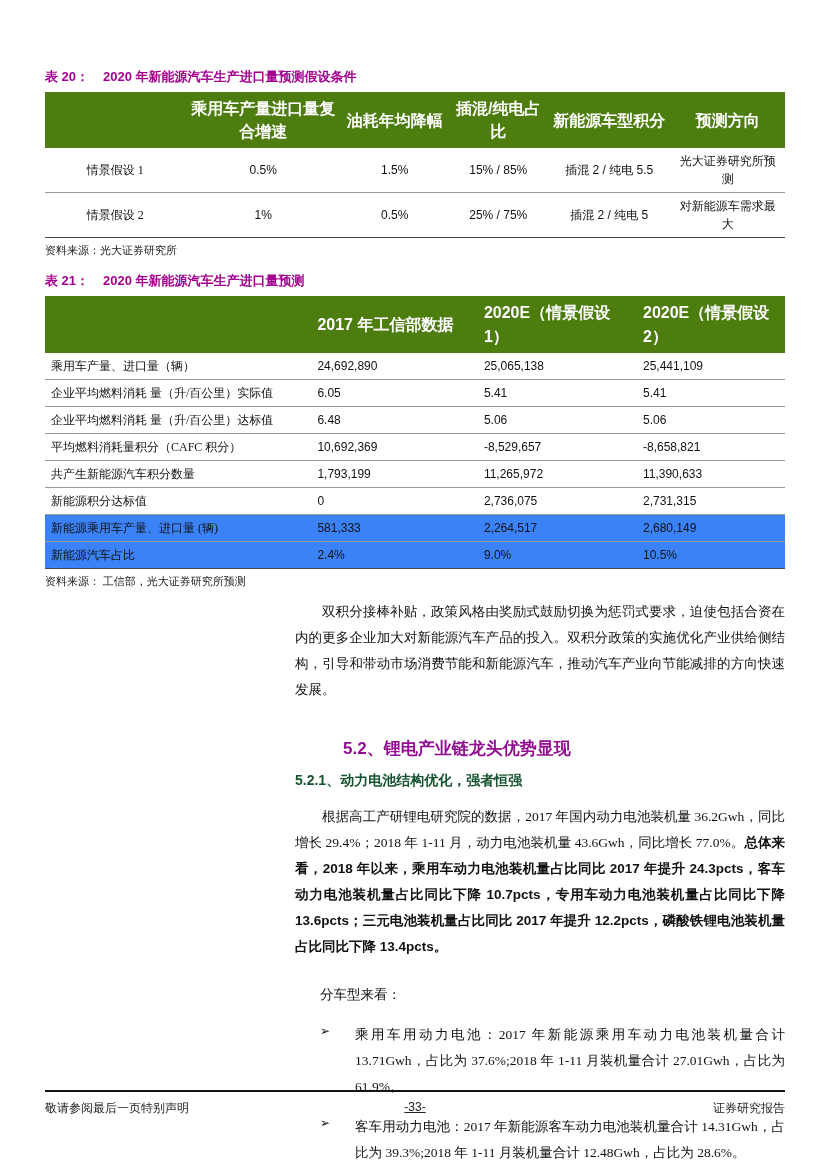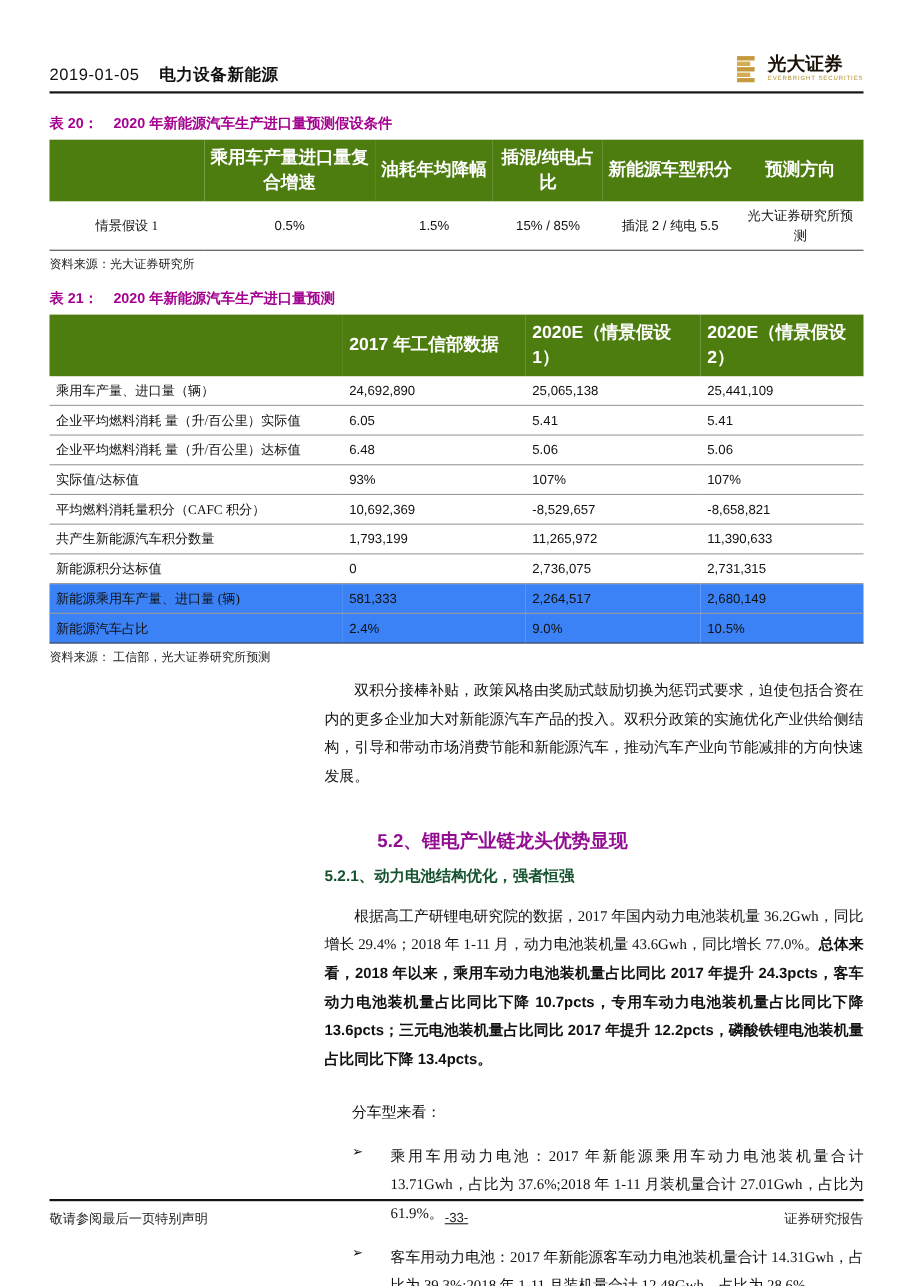--- a/index.html
+++ b/index.html
@@ -70,39 +70,20 @@
     border-top:2px solid #141414; padding-top:8px; font-size:12px; color:#222;
   }
   .rpt-footer .center { position:absolute; left:50%; transform:translateX(-50%); top:8px;text-decoration:underline; }
   .rpt-footer .right { float:right;margin-left:26px; }
 </style>
 </head>
 <body>
 
 <div class="page">
 
-  <div class="rpt-header">
-    <div class="left">
-      <span class="date">2019-01-05</span>
-      <span class="category">电力设备新能源</span>
-    </div>
-    <div class="brand">
-      <svg class="brand-icon" viewBox="0 0 22 24">
-        <rect x="0" y="0" width="16" height="4" fill="#c49a3c"></rect>
-        <rect x="0" y="5" width="12" height="4" fill="#d4ad52"></rect>
-        <rect x="0" y="10" width="16" height="4" fill="#c49a3c"></rect>
-        <rect x="0" y="15" width="12" height="4" fill="#d4ad52"></rect>
-        <rect x="0" y="20" width="16" height="4" fill="#c49a3c"></rect>
-      </svg>
-      <div class="brand-text">
-        <span class="brand-cn">光大证券</span>
-        <span class="brand-en">EVERBRIGHT SECURITIES</span>
-      </div>
-    </div>
-  </div>
 
   <div class="tbl-block">
     <div class="tbl-title">
       <span class="lbl">表 20：</span><span>2020 年新能源汽车生产进口量预测假设条件</span>
     </div>
     <table class="data" id="table20">
       <colgroup>
         <col style="width:19%">
           <col style="width:21%">
           <col style="width:14.5%">
@@ -122,20 +103,28 @@
         </thead>
         <tbody>
           <tr>
             <td>情景假设 1</td>
             <td>0.5%</td>
             <td>1.5%</td>
             <td>15% / 85%</td>
             <td>插混 2 / 纯电 5.5</td>
             <td>光大证券研究所预测</td>
           </tr>
+          <tr>
+            <td>情景假设 2</td>
+            <td>1%</td>
+            <td>0.5%</td>
+            <td>25% / 75%</td>
+            <td>插混 2 / 纯电 5</td>
+            <td>对新能源车需求最大</td>
+          </tr>
         </tbody>
       </table>
     <div class="source">资料来源：光大证券研究所</div>
   </div>
 
   <div class="tbl-block" style="margin-top:14px;">
     <div class="tbl-title">
       <span class="lbl">表 21：</span><span>2020 年新能源汽车生产进口量预测</span>
     </div>
     <table class="data" id="table21">
@@ -166,26 +155,20 @@
             <td>5.41</td>
             <td>5.41</td>
           </tr>
           <tr>
             <td>企业平均燃料消耗 量（升/百公里）达标值</td>
             <td>6.48</td>
             <td>5.06</td>
             <td>5.06</td>
           </tr>
           <tr>
-            <td>实际值/达标值</td>
-            <td>93%</td>
-            <td>107%</td>
-            <td>107%</td>
-          </tr>
-          <tr>
             <td>平均燃料消耗量积分（CAFC 积分）</td>
             <td>10,692,369</td>
             <td>-8,529,657</td>
             <td>-8,658,821</td>
           </tr>
           <tr>
             <td>共产生新能源汽车积分数量</td>
             <td>1,793,199</td>
             <td>11,265,972</td>
             <td>11,390,633</td>

